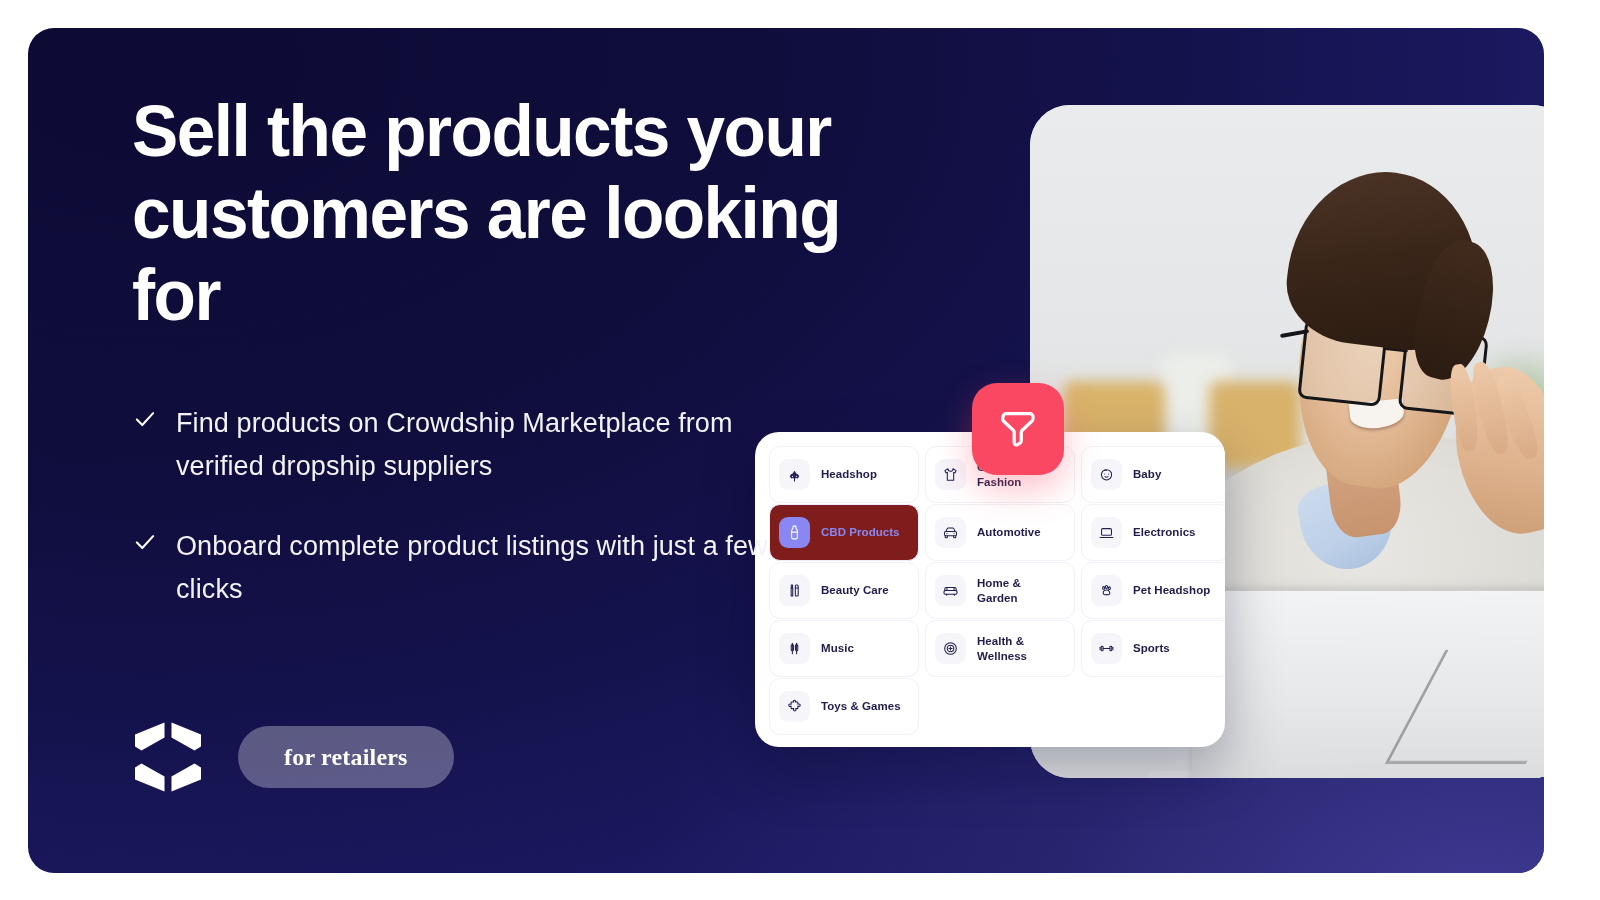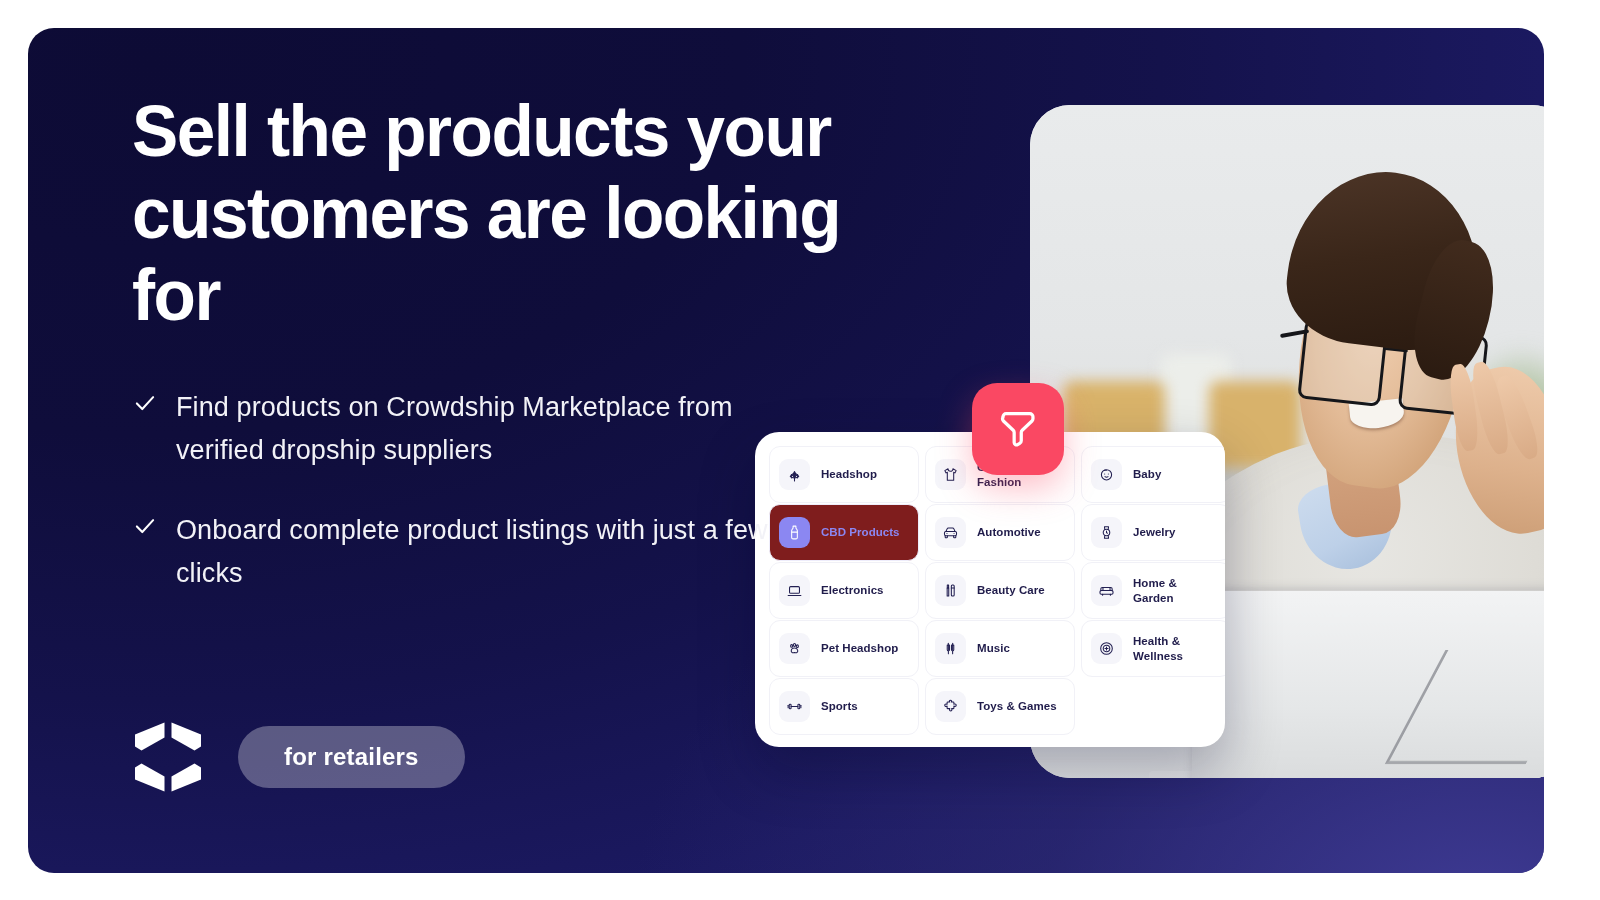--- a/index.html
+++ b/index.html
@@ -40,39 +40,39 @@
     line-height:1.12;
     font-weight:800;
     letter-spacing:-1.6px;
     font-stretch:condensed;
     transform:scaleX(.95);
     transform-origin:left top;
     white-space:pre-line;
   }
 
   #bullet-list { position:absolute; left:28px; top:358px; width:700px; }
-  .bullet { display:flex; align-items:flex-start; margin-bottom:38px; }
+  .bullet { display:flex; align-items:flex-start; margin-bottom:38px;margin-top:16px; }
   .bullet-check {
     flex:0 0 auto;
     width:28px; height:34px;
     display:flex; align-items:center; justify-content:flex-start;
     margin-right:16px;
   }
   .bullet-check svg { display:block; }
   .bullet-text {
     color:#f2f2f7;
     font-size:27px;
     line-height:1.58;
     font-weight:400;
     letter-spacing:.1px;
     max-width:600px;
   }
 
   
-  #brand-row { position:absolute; left:28px; top:690px; display:flex; align-items:center; }
+  #brand-row { position:absolute; left:28px; top:690px; display:flex; align-items:center;font-family:Liberation Serif, serif; }
   #logo-mark { width:72px; height:78px; position:relative; }
   #logo-mark svg { display:block; }
   #retailer-pill {
     margin-left:34px;
     height:62px;
     padding:0 46px;
     border-radius:999px;
     background:rgba(255,255,255,.30);
     color:#ffffff;
     font-size:24px;
@@ -350,31 +350,20 @@
             <svg width="17" height="17" viewBox="0 0 24 24" fill="none" stroke="#232052" stroke-width="1.5" stroke-linecap="round" stroke-linejoin="round">
               <path d="M4.5 16.5v2a.9.9 0 0 0 .9.9h1.3a.9.9 0 0 0 .9-.9v-2"></path>
        <path d="M16.4 16.5v2a.9.9 0 0 0 .9.9h1.3a.9.9 0 0 0 .9-.9v-2"></path>
        <rect x="3.5" y="10.5" width="17" height="6" rx="2"></rect>
        <path d="M5.6 10.5l1.6-3.6a2 2 0 0 1 1.8-1.2h6a2 2 0 0 1 1.8 1.2l1.6 3.6"></path>
        <path d="M7 13.5h.02"></path>
               <path d="M17 13.5h.02"></path>
             </svg>
           </span>
           <span class="cat-label">Automotive</span>
-        </div>
-        <div class="cat-item">
-          <span class="cat-icon">
-            <svg width="17" height="17" viewBox="0 0 24 24" fill="none" stroke="#232052" stroke-width="1.5" stroke-linecap="round" stroke-linejoin="round">
-              <circle cx="12" cy="12" r="4.6"></circle>
-              <path d="M12 10v2.2l1.3.9"></path>
-       <path d="M9.6 7.6 9.1 3.9h5.8l-.5 3.7"></path>
-              <path d="M9.6 16.4l-.5 3.7h5.8l-.5-3.7"></path>
-            </svg>
-          </span>
-          <span class="cat-label">Jewelry</span>
         </div>
         <div class="cat-item">
           <span class="cat-icon">
             <svg width="17" height="17" viewBox="0 0 24 24" fill="none" stroke="#232052" stroke-width="1.5" stroke-linecap="round" stroke-linejoin="round">
               <rect x="5" y="6.5" width="14" height="9.5" rx="1.6"></rect>
               <path d="M3 19h18"></path>
             </svg>
           </span>
           <span class="cat-label">Electronics</span>
         </div>

